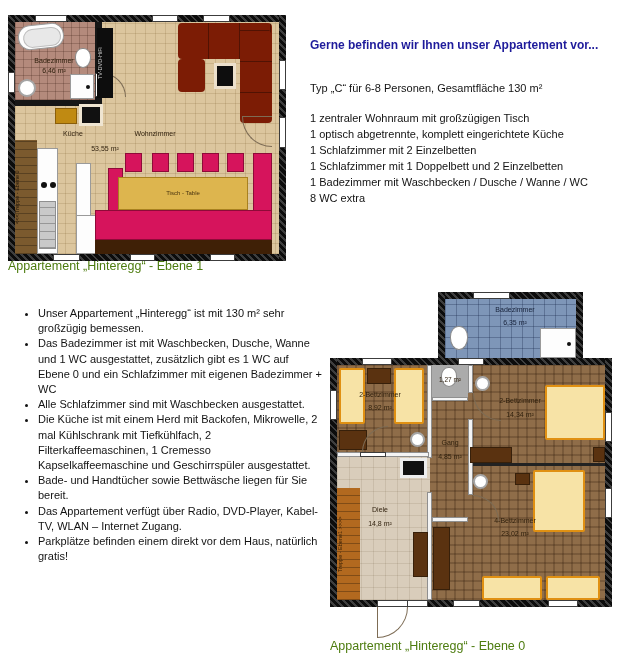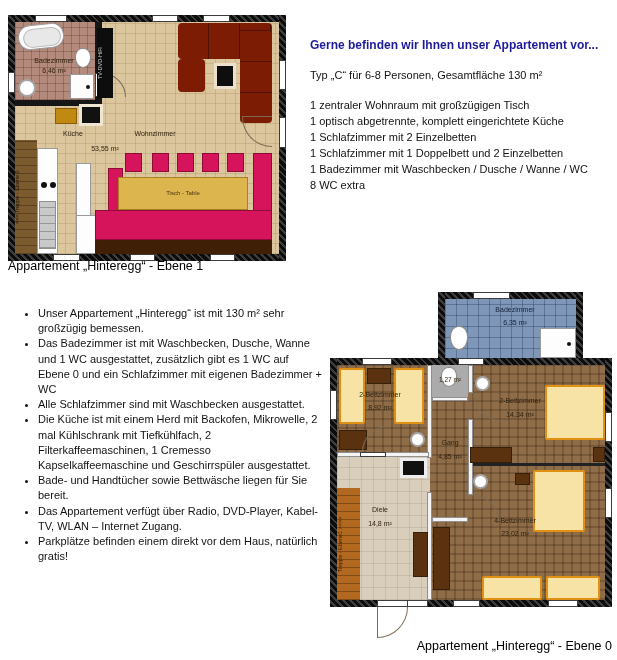--- a/index.html
+++ b/index.html
@@ -32,21 +32,21 @@
   .sofa{background:#7c1c05;}
   .chair{background:#d6145c;border:1px solid #8e0a38;box-sizing:border-box;}
   .white-fixture{background:#fdfdfd;border:1px solid #9a9a9a;box-sizing:border-box;}
   .sink{background:#fff;border:2px solid #a5a5a5;border-radius:50%;box-sizing:border-box;}
   .toilet{background:#fff;border:1px solid #8a8a8a;border-radius:45% 45% 50% 50%;box-sizing:border-box;}
   .dot{background:#111;border-radius:50%;}
   .vtext{writing-mode:vertical-rl;transform:rotate(180deg);text-align:center;}
   .arc{border:0 solid #7d6c55;box-sizing:border-box;}
   .blue-head{color:#1e1b9b;font-weight:bold;font-size:12px;line-height:15px;}
   .body-txt{font-size:11px;line-height:16px;color:#131313;}
-  .caption{font-size:12.5px;color:#000000;}
+  .caption{font-size:12.5px;color:#4d7c0f;}
   #info ul{margin:13px 0 0 0;padding-left:30px;}
   #info li{line-height:15.2px;margin:0;padding:0;font-size:11px;color:#131313;}
   .stairs1{background:#7b5a2e;background-image:repeating-linear-gradient(0deg,rgba(0,0,0,.28) 0 1px,transparent 1px 8px);}
   .stairs0{background:#b2691f;background-image:repeating-linear-gradient(0deg,rgba(0,0,0,.28) 0 1px,transparent 1px 8px);}
   .graywc{background:#ababab;}
   .drawer{background:#c9c9c9;background-image:repeating-linear-gradient(0deg,rgba(0,0,0,.25) 0 1px,transparent 1px 8px);border:1px solid #8f8f8f;box-sizing:border-box;}
 </style>
 </head>
 <body>
 
@@ -126,21 +126,21 @@
   <div class="abs window" style="left:271px;top:45px;width:7px;height:30px;"></div>
   <div class="abs window" style="left:271px;top:102px;width:7px;height:31px;"></div>
   <div class="abs window" style="left:45px;top:239px;width:27px;height:7px;"></div>
   <div class="abs window" style="left:122px;top:239px;width:25px;height:7px;"></div>
   <div class="abs window" style="left:202px;top:239px;width:25px;height:7px;"></div>
 </div>
 <div class="abs caption" style="left:8px;top:259px;">Appartement „Hinteregg“ - Ebene 1</div>
 
 <div class="abs" id="intro" style="left:310px;top:38px;width:306px;">
   <div class="blue-head">Gerne befinden wir Ihnen unser Appartement vor...</div>
-  <div class="body-txt" style="margin-top:14px;">Typ „C“ für 6-8 Personen, Gesamtfläche 130 m²</div>
+  <div class="body-txt" style="margin-top:27px;">Typ „C“ für 6-8 Personen, Gesamtfläche 130 m²</div>
   <div style="margin-top:14px;">
     <div class="body-txt">1 zentraler Wohnraum mit großzügigen Tisch</div>
     <div class="body-txt">1 optisch abgetrennte, komplett eingerichtete Küche</div>
     <div class="body-txt">1 Schlafzimmer mit 2 Einzelbetten</div>
     <div class="body-txt">1 Schlafzimmer mit 1 Doppelbett und 2 Einzelbetten</div>
     <div class="body-txt">1 Badezimmer mit Waschbecken / Dusche / Wanne / WC</div>
     <div class="body-txt">8 WC extra</div>
   </div>
 </div>
 
@@ -236,14 +236,14 @@
   <div class="abs window" style="left:275px;top:120px;width:7px;height:30px;"></div>
   <div class="abs window" style="left:275px;top:196px;width:7px;height:30px;"></div>
   <div class="abs window" style="left:77px;top:308px;width:21px;height:7px;"></div>
   <div class="abs window" style="left:123px;top:308px;width:27px;height:7px;"></div>
   <div class="abs window" style="left:218px;top:308px;width:30px;height:7px;"></div>
 
   <div class="abs window" style="left:47px;top:308px;width:31px;height:7px;"></div>
   <div class="abs" style="left:47px;top:315px;width:1px;height:31px;background:#7d6c55;"></div>
   <div class="abs arc" style="left:47px;top:315px;width:31px;height:31px;border-bottom-width:1px;border-right-width:1px;border-bottom-right-radius:100%;"></div>
 
-  <div class="abs caption" style="left:0;top:347px;width:282px;text-align:right;">Appartement „Hinteregg“ - Ebene 0</div>
+  <div class="abs caption" style="left:0;top:347px;width:282px;text-align:left;">Appartement „Hinteregg“ - Ebene 0</div>
 </div>
 
 </body></html>

